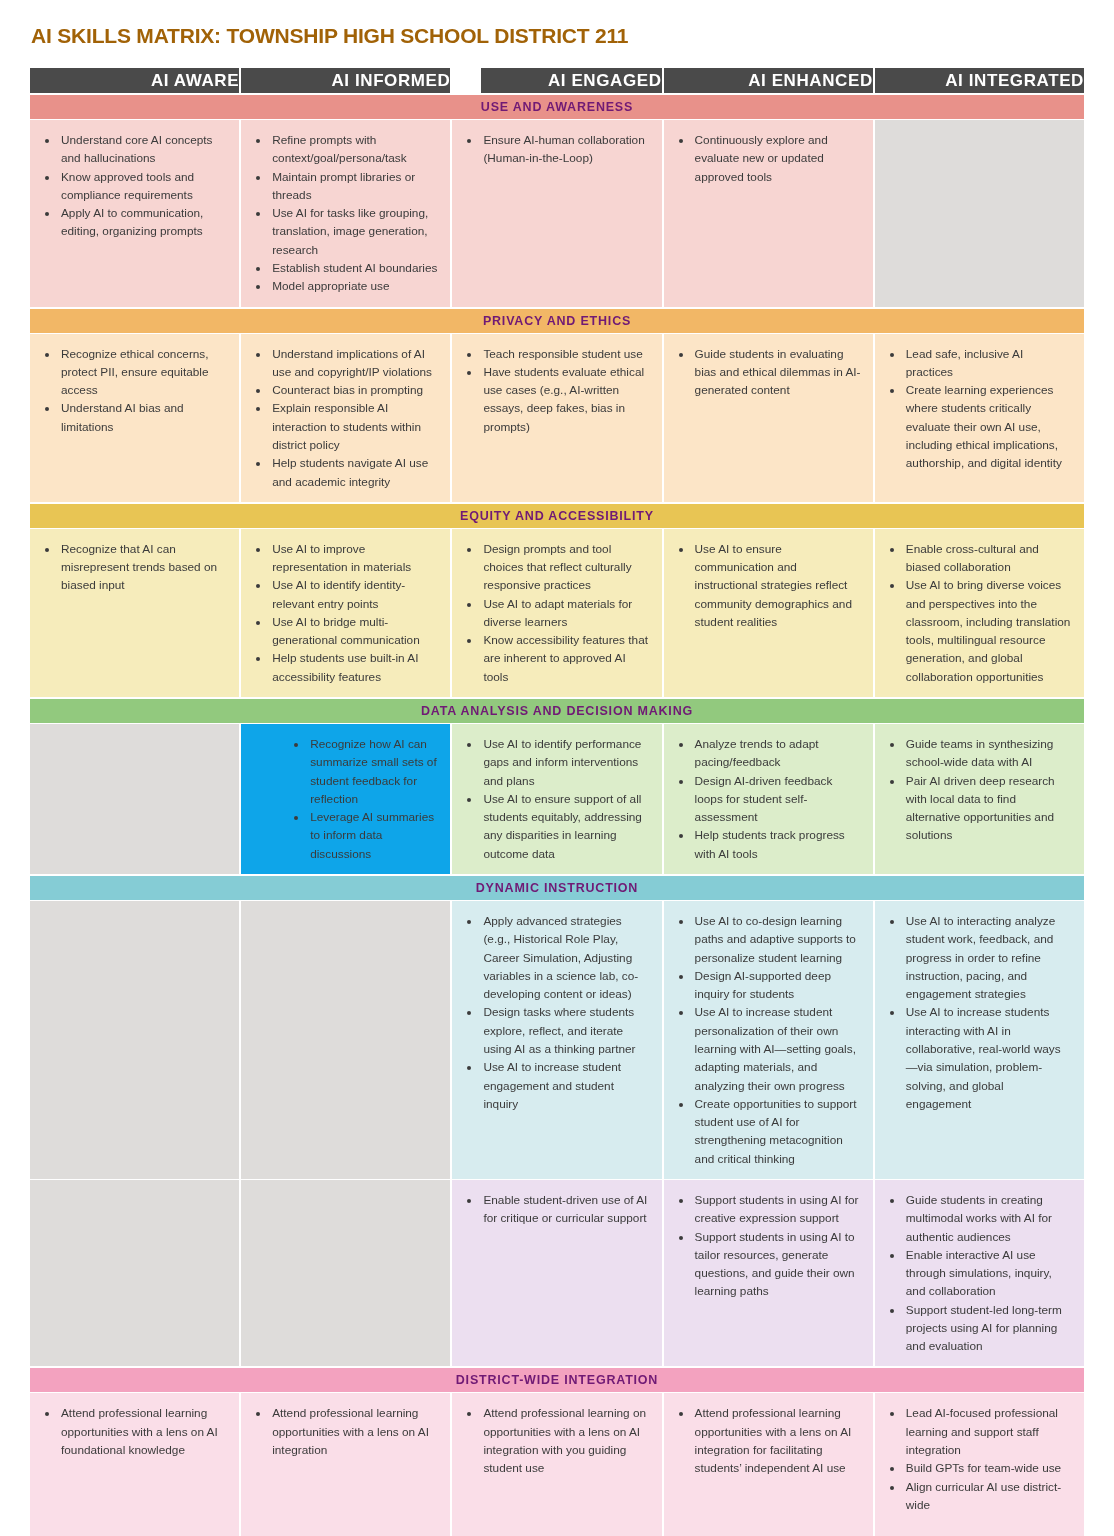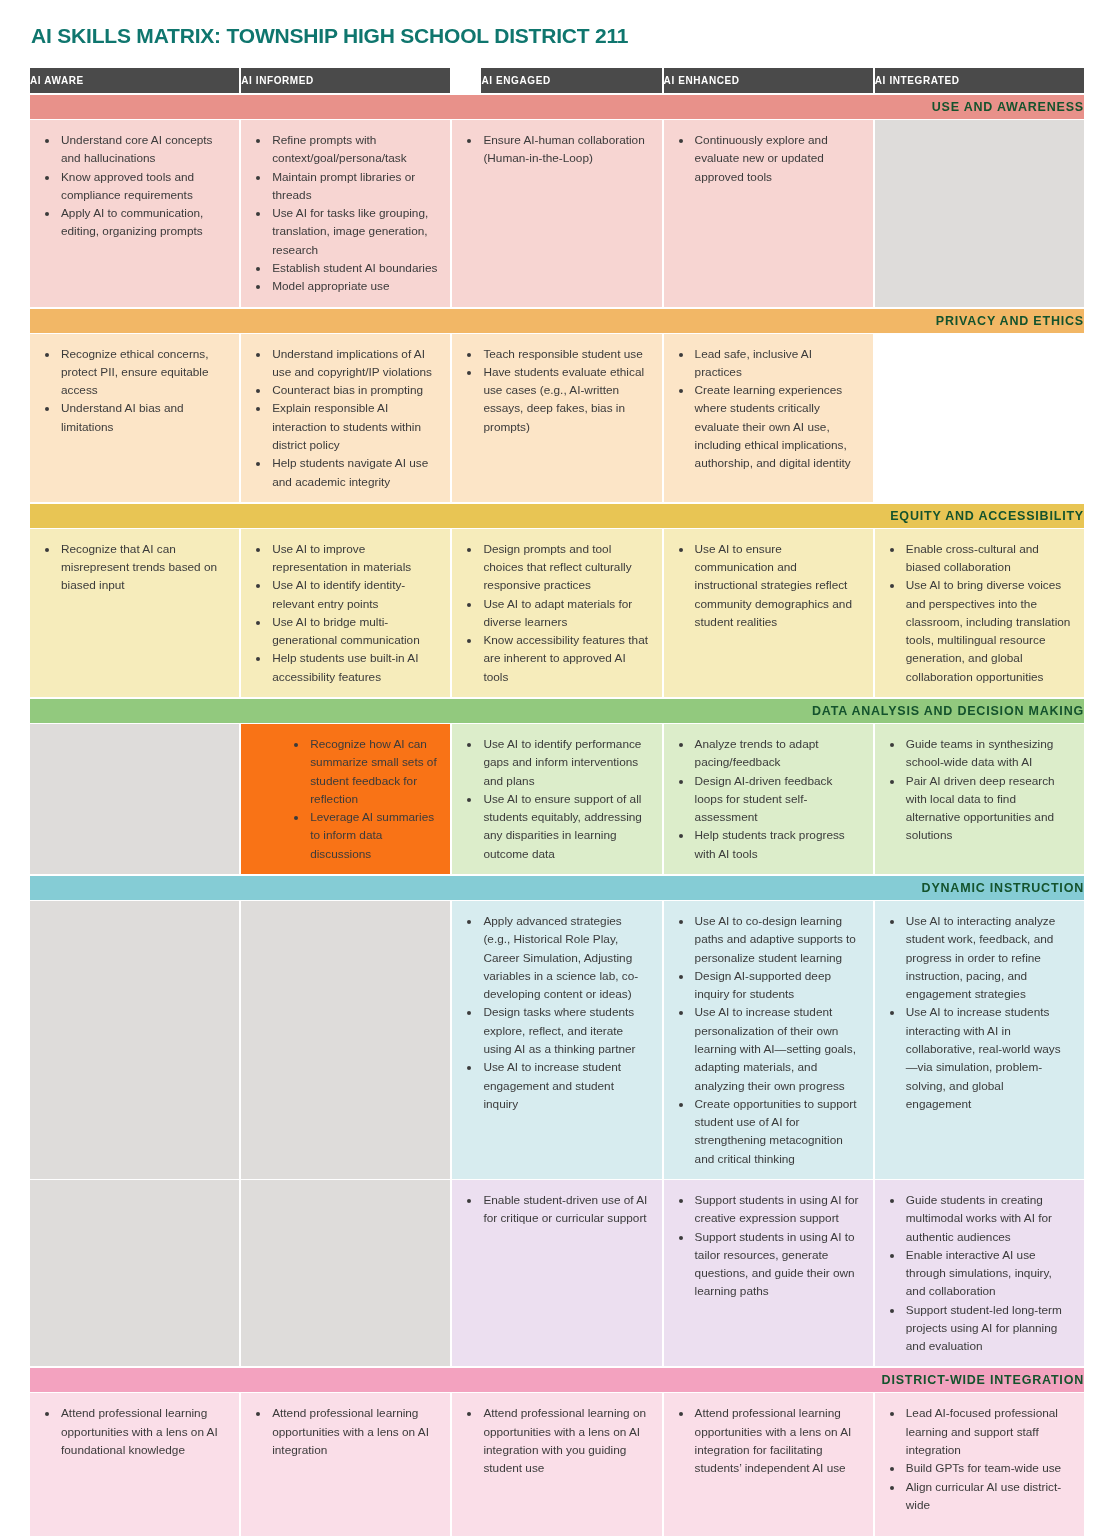--- a/index.html
+++ b/index.html
@@ -12,50 +12,50 @@
     width: 1114px;
     height: 1536px;
     background: #ffffff;
     overflow: hidden;
     box-sizing: border-box;
   }
   .page-title {
     margin: 24px 0 0 31px;
     font-size: 21px;
     font-weight: bold;
-    color: #0f766e;
+    color: #a16207;
     letter-spacing: -0.2px;
   }
   .matrix {
     width: 1054px;
     margin: 20px 0 0 30px;
   }
   .header-row {
     display: grid;
     grid-template-columns: repeat(5, 1fr);
     column-gap: 2px;
     background: #ffffff;
   }
   .header-cell {
     background: #4a4a4a;
     color: #ffffff;
-    font-size: 10px;
+    font-size: 17px;
     font-weight: bold;
     letter-spacing: 0.6px;
-    text-align: left;
+    text-align: right;
     line-height: 25px;
     height: 25px;
     text-transform: uppercase;
   }
   .section-band {
     margin-top: 2px;
     height: 24px;
     line-height: 24px;
-    text-align: right;
-    color: #14532d;
+    text-align: center;
+    color: #701a75;
     font-size: 12.5px;
     font-weight: bold;
     letter-spacing: 0.8px;
     text-transform: uppercase;
   }
   .cells-row {
     margin-top: 1px;
     display: grid;
     grid-template-columns: repeat(5, 1fr);
     column-gap: 2px;
@@ -136,20 +136,25 @@
           </ul>
         </div>
         <div class="cell" style="min-height: 145px; background: rgb(252, 229, 199);">
           <ul>
             <li>Teach responsible student use</li>
             <li>Have students evaluate ethical use cases (e.g., AI-written essays, deep fakes, bias in prompts)</li>
           </ul>
         </div>
         <div class="cell" style="min-height: 145px; background: rgb(252, 229, 199);">
           <ul>
+            <li>Guide students in evaluating bias and ethical dilemmas in AI-generated content</li>
+          </ul>
+        </div>
+        <div class="cell" style="min-height: 145px; background: rgb(252, 229, 199);">
+          <ul>
             <li>Lead safe, inclusive AI practices</li>
             <li>Create learning experiences where students critically evaluate their own AI use, including ethical implications, authorship, and digital identity</li>
           </ul>
         </div>
       </div>
       <div class="section-band" style="background: rgb(232, 197, 84);">EQUITY AND ACCESSIBILITY</div>
       <div class="cells-row">
         <div class="cell" style="min-height: 166px; background: rgb(246, 236, 187);">
           <ul>
             <li>Recognize that AI can misrepresent trends based on biased input</li>
@@ -178,21 +183,21 @@
         <div class="cell" style="min-height: 166px; background: rgb(246, 236, 187);">
           <ul>
             <li>Enable cross-cultural and biased collaboration</li>
             <li>Use AI to bring diverse voices and perspectives into the classroom, including translation tools, multilingual resource generation, and global collaboration opportunities</li>
           </ul>
         </div>
       </div>
       <div class="section-band" style="background: rgb(146, 201, 126);">DATA ANALYSIS AND DECISION MAKING</div>
       <div class="cells-row">
         <div class="cell" style="min-height: 121px; background: rgb(222, 220, 218);"></div>
-        <div class="cell" style="min-height: 121px; background: #f97316; padding-left: 48px;">
+        <div class="cell" style="min-height: 121px; background: #0ea5e9; padding-left: 48px;">
           <ul>
             <li>Recognize how AI can summarize small sets of student feedback for reflection</li>
             <li>Leverage AI summaries to inform data discussions</li>
           </ul>
         </div>
         <div class="cell" style="min-height: 121px; background: rgb(220, 237, 202);">
           <ul>
             <li>Use AI to identify performance gaps and inform interventions and plans</li>
             <li>Use AI to ensure support of all students equitably, addressing any disparities in learning outcome data</li>
           </ul>

